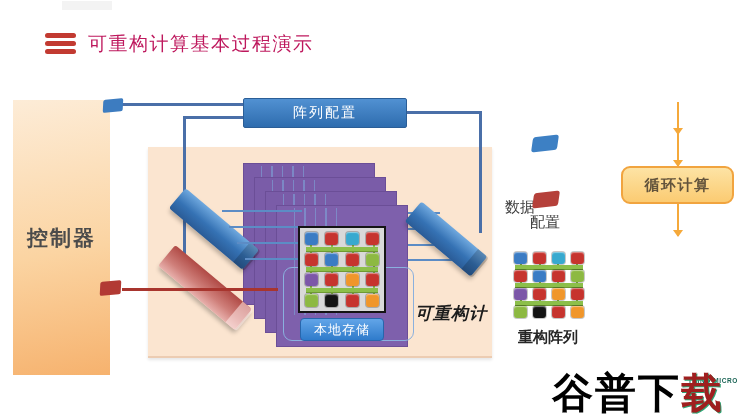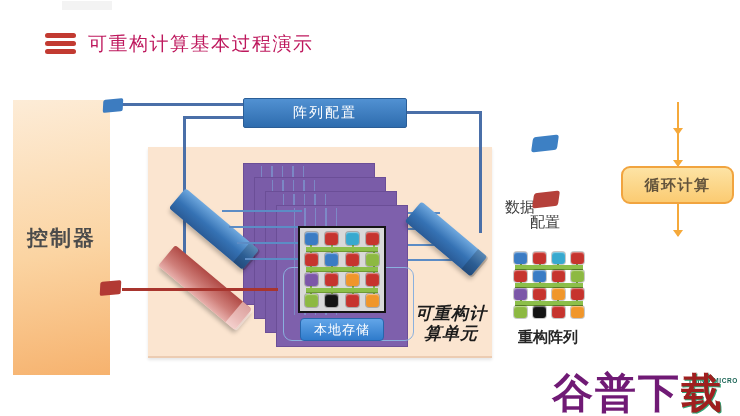--- a/index.html
+++ b/index.html
@@ -95,21 +95,21 @@
   .flow-box { width:113px; height:38px; border:2px solid #f1a43f; border-radius:9px;
     background:linear-gradient(180deg,#fde3a4 0%,#fbcb72 100%);
     display:flex; align-items:center; justify-content:center;
     font-size:15px; font-weight:bold; color:#63543c; letter-spacing:1.5px; }
   .flow-arrow { position:relative; width:2px; height:32px; background:#f5a93b; }
   .flow-arrow::after { content:""; position:absolute; bottom:-1px; left:-4px;
     border-left:5px solid transparent; border-right:5px solid transparent; border-top:7px solid #f5a93b; }
 
   
   .watermark { left:552px; top:366px; z-index:20; font-size:41px; font-weight:900; letter-spacing:2px; white-space:nowrap; }
-  .wm-green { color:#701a75; } .wm-red { color:#9f1f1f; text-shadow:1px 1px 0 #2ea475; }
+  .wm-green { color:#000000; } .wm-red { color:#9f1f1f; text-shadow:1px 1px 0 #2ea475; }
   .logo { left:688px; top:377px; z-index:19; text-align:left; color:#1a6455; }
   .logo-cn { font-size:13.5px; font-weight:bold; letter-spacing:1px; }
   .logo-en { font-size:6.5px; font-weight:bold; letter-spacing:0.6px; }
 </style>
 </head>
 <body>
 
 <div class="abs artifact"></div>
 
 <div class="abs menu-icon">
@@ -181,21 +181,20 @@
       <div class="gcell" style="background: rgb(240, 150, 43);"></div>
     </div>
   </div>
 
 <div class="abs localstore">
   <span>本地存储</span>
 </div>
 
 <div class="abs unit-label">
   <div>可重构计</div>
-  <div>算单元</div>
 </div>
 
 <div class="abs bar3d bar-blue-left">
     <div class="cap"></div>
   </div>
 <div class="abs bar3d bar-red">
     <div class="cap"></div>
   </div>
 <div class="abs bar3d bar-blue-right">
     <div class="cap"></div>

